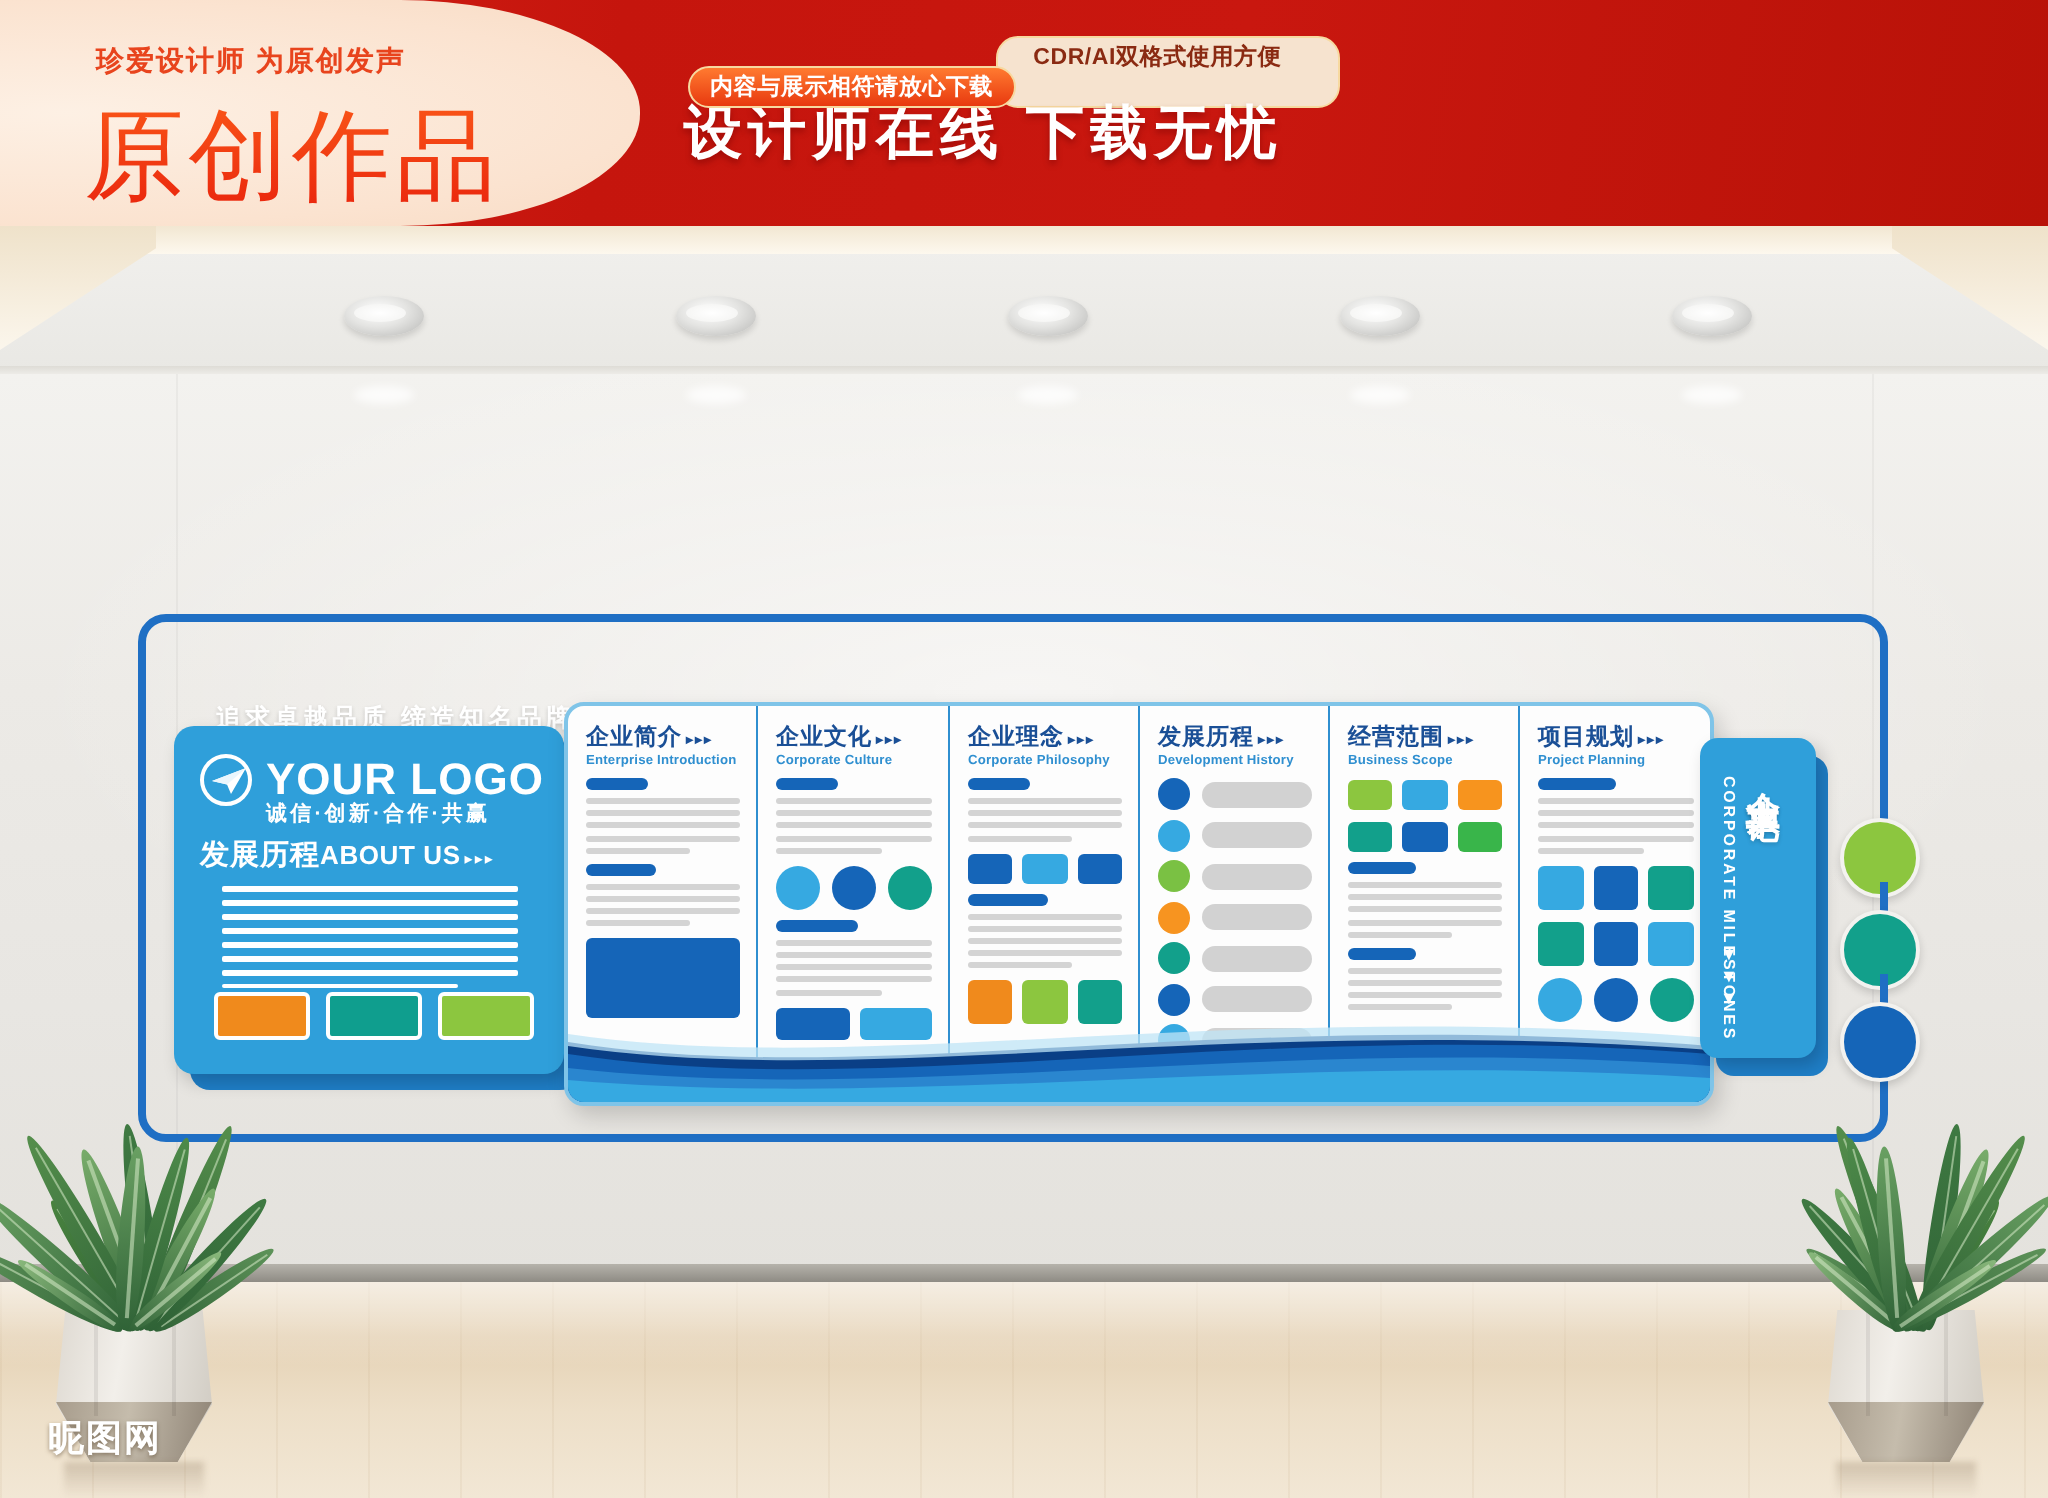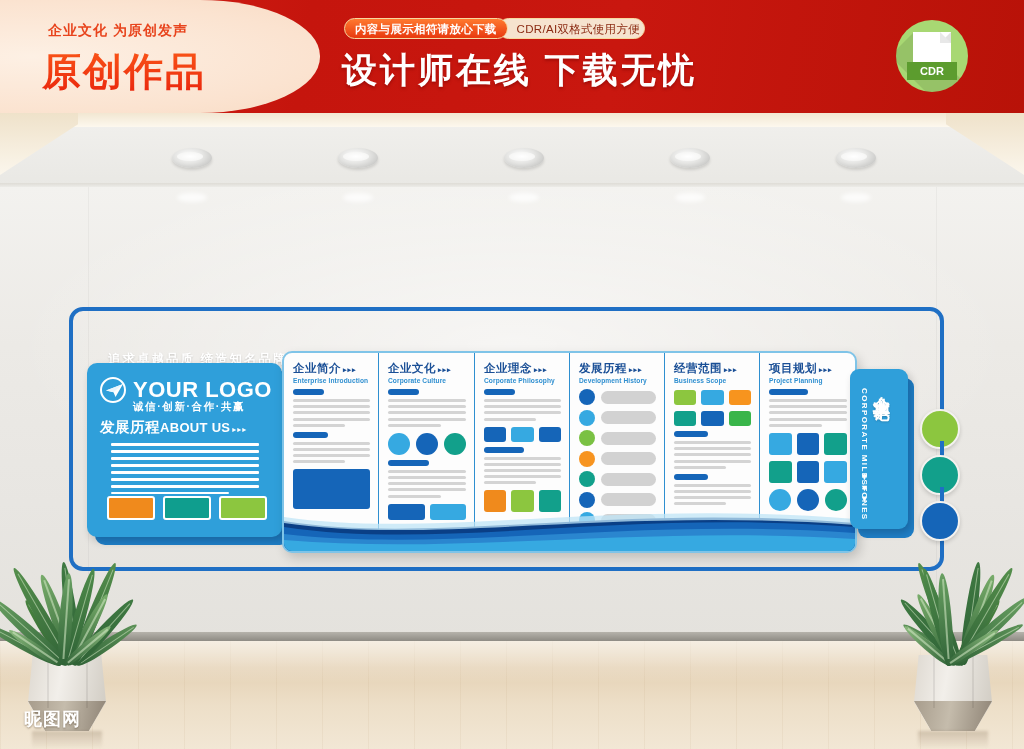--- a/index.html
+++ b/index.html
@@ -22,51 +22,51 @@
     border-top-right-radius: 120px 56px;
     border-bottom-right-radius: 120px 56px;
   }
   #ad-banner .orig-sub {
     position: absolute; left: 48px; top: 22px;
     font-size: 14px; font-weight: bold; color: #e8441d;
     letter-spacing: 1px; white-space: nowrap;
   }
   #ad-banner .orig-main {
     position: absolute; left: 42px; top: 45px;
-    font-size: 39px; font-weight: bold;
+    font-size: 50px; font-weight: normal;
     letter-spacing: 2px; white-space: nowrap;
     background: linear-gradient(#fb5a19, #e8200c);
     -webkit-background-clip: text; background-clip: text;
     color: transparent; -webkit-text-fill-color: transparent;
     text-shadow: none;
   }
   #ad-banner .tagrow {
     position: absolute; left: 344px; top: 18px;
     display: flex; align-items: flex-end;
   }
   #ad-banner .tag-a {
     height: 21px; line-height: 21px; padding: 0 10px;
     border-radius: 11px;
     background: linear-gradient(#ff7a30, #e8390f);
     border: 1px solid #f7d9a0;
     color: #fff; font-size: 11.5px; font-weight: bold;
     white-space: nowrap; letter-spacing: .3px;
     margin-right: -10px; position: relative; z-index: 2;
   }
   #ad-banner .tag-b {
-    height: 21px; line-height: 21px; padding: 0 4px 0 18px;
+    height: 36px; line-height: 21px; padding: 0 28px 0 18px;
     border-radius: 11px;
     background: #f6e3cf;
     border: 1px solid #f7d9a0;
-    color: #8a2a12; font-size: 11.5px; font-weight: normal;
+    color: #8a2a12; font-size: 11.5px; font-weight: bold;
     white-space: nowrap; letter-spacing: .3px;
   }
   #ad-banner .big-slogan {
     position: absolute; left: 342px; top: 47px;
-    font-size: 35px; font-weight: bold; color: #fff;
+    font-size: 29px; font-weight: bold; color: #fff;
     letter-spacing: 3px; white-space: nowrap;
     text-shadow: 0 2px 3px rgba(110,0,0,.45);
   }
   .fileicon {
     position: absolute; top: 20px; width: 72px; height: 72px;
     border-radius: 50%; overflow: hidden;
   }
   .fileicon.ai  { left: 800px; background: #eab589; }
   .fileicon.cdr { left: 896px; background: #a8d873; }
   .fileicon .shadow {
@@ -335,37 +335,31 @@
     padding: 4px 10px 4px 14px; white-space: nowrap;
     letter-spacing: .2px;
   }
 </style>
 </head>
 <body>
 
 <div id="ad-banner">
   <div class="cream-pill"></div>
 
-  <div class="orig-sub">企业文化 为原创发声</div>
+  <div class="orig-sub">珍爱设计师 为原创发声</div>
   <div class="orig-main">原创作品</div>
 
   <div class="tagrow">
     <div class="tag-a">内容与展示相符请放心下载</div>
     <div class="tag-b">CDR/AI双格式使用方便</div>
   </div>
 
   <div class="big-slogan">设计师在线  下载无忧</div>
 
 
-  <div class="fileicon cdr">
-    <div class="shadow"></div>
-    <div class="sheet"></div>
-    <div class="fold"></div>
-    <div class="lbl">CDR</div>
-  </div>
 </div>
 
 <div id="room">
 
   <div class="ceiling"></div>
   <div class="ceiling-strip"></div>
   <div class="cove-left"></div>
   <div class="cove-right"></div>
   <div class="ceiling-edge"></div>
 

